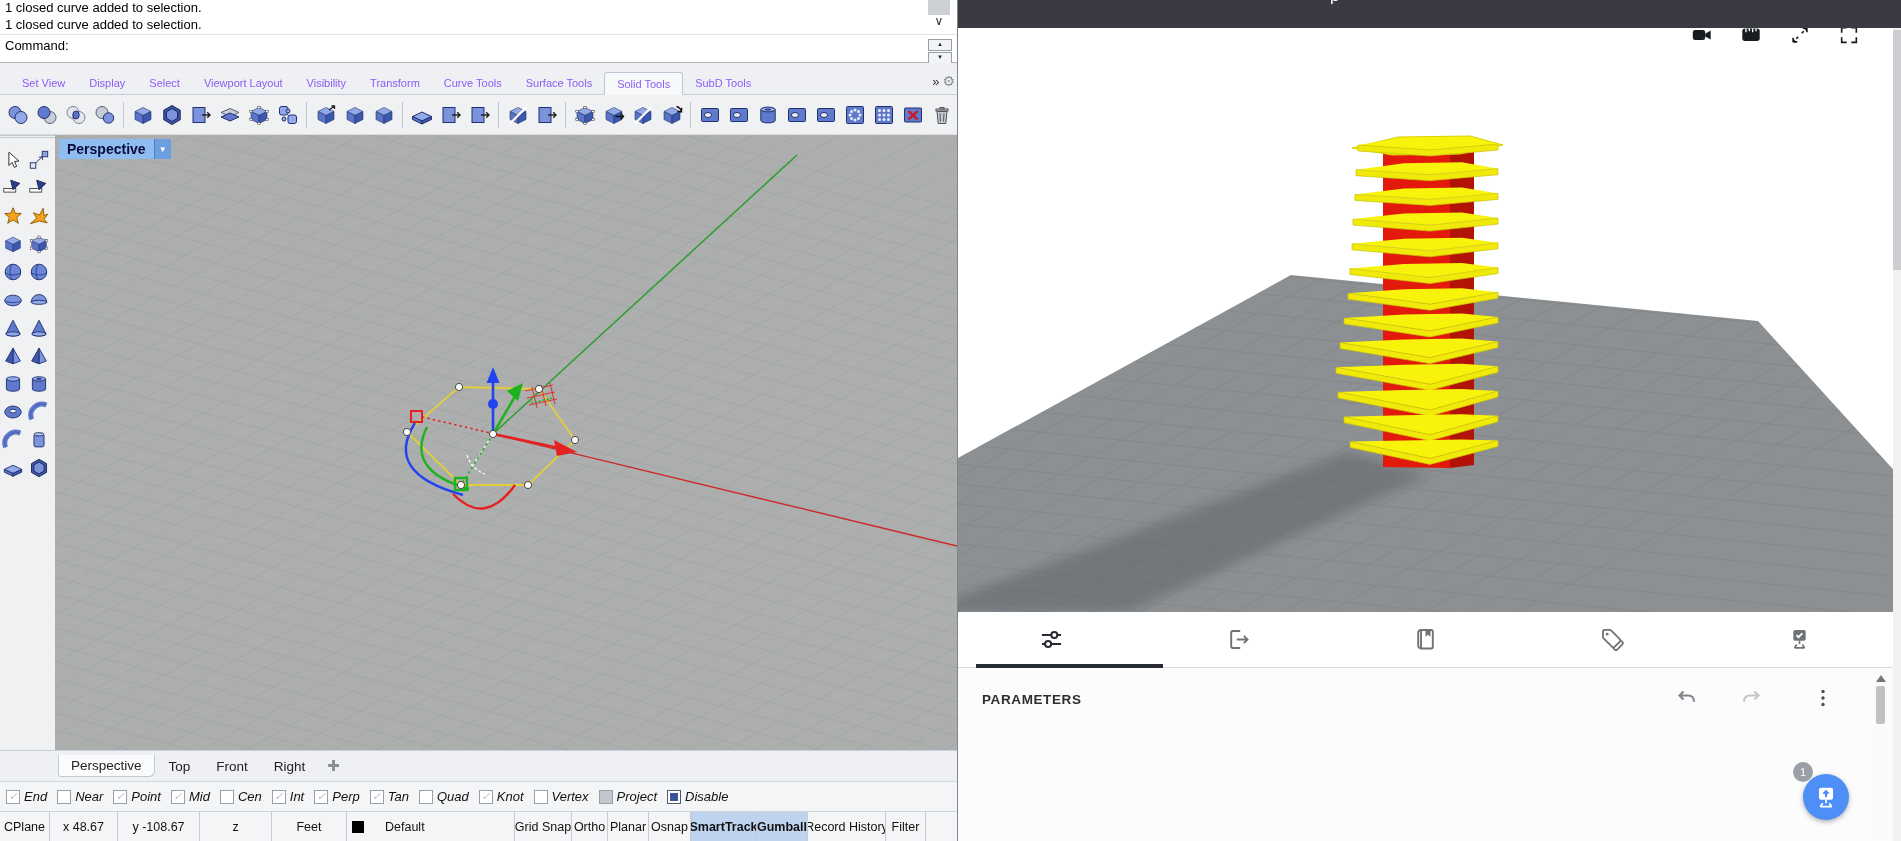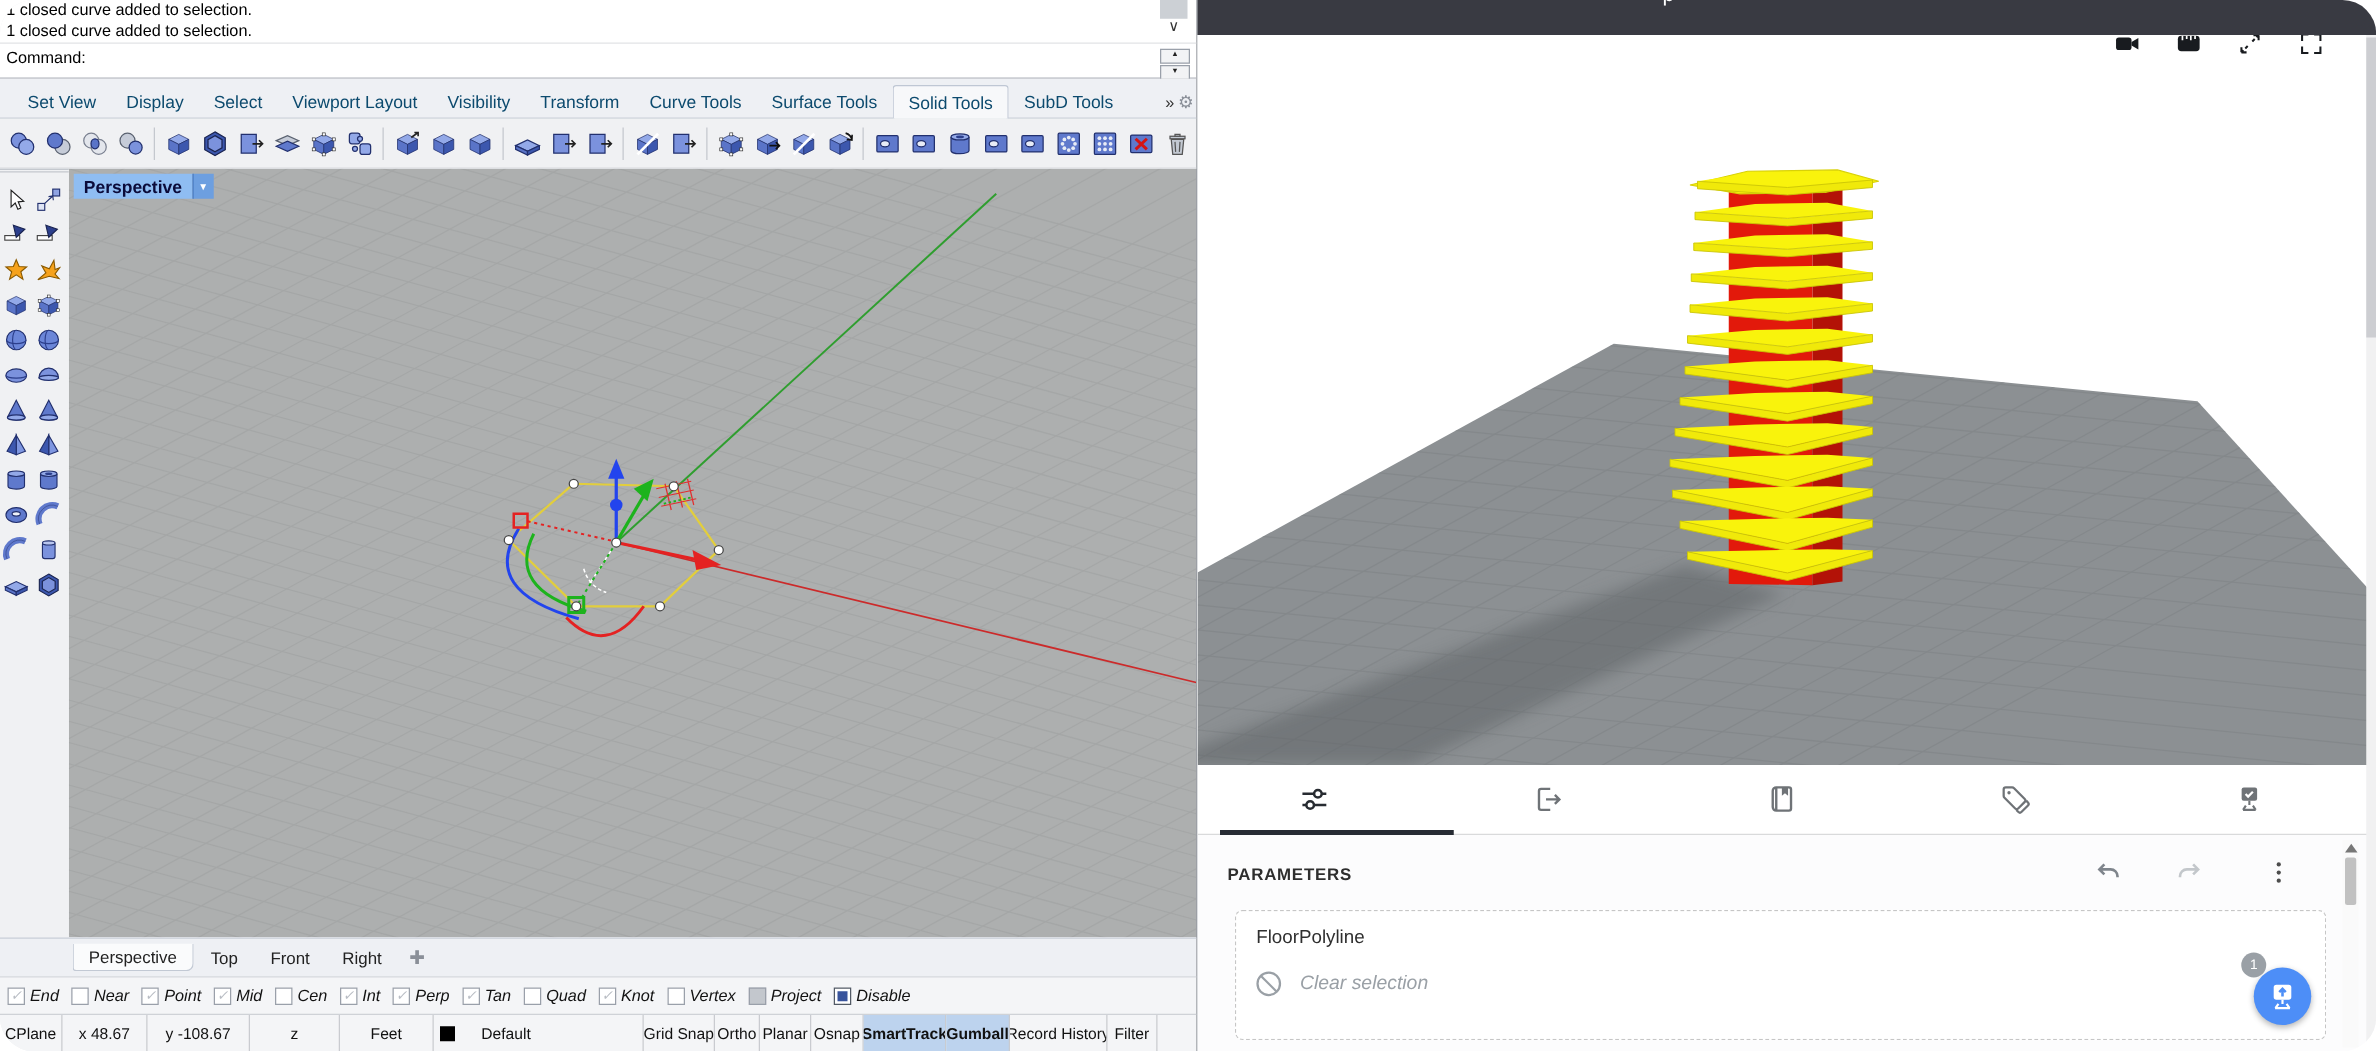--- a/index.html
+++ b/index.html
@@ -1,29 +1,29 @@
 <!DOCTYPE html>
 <html><head>
 <meta charset="utf-8">
 <style>
   html,body{margin:0;padding:0;width:1901px;height:841px;overflow:hidden;background:#fff;
     font-family:"Liberation Sans",sans-serif;}
-  #root{position:relative;width:1901px;height:841px;background:#fff;overflow:hidden;border-radius:27px;}
+  #root{position:relative;width:1901px;height:841px;background:#fff;overflow:hidden;}
   
   .left-panel{position:absolute;left:0;top:0;width:957px;height:841px;background:#f0f1f3;border-right:1px solid #80848c;}
   .cmd-area{position:absolute;left:0;top:0;width:957px;height:63px;background:#fff;border-bottom:1px solid #aeb2ba;box-sizing:border-box;}
   .cmd-line{height:16.5px;line-height:16.5px;font-size:13px;color:#000;padding-left:5px;white-space:nowrap;}
   .cmd-sep{position:absolute;top:34px;left:0;width:100%;border-top:1px solid #e2e3e6;}
   .cmd-prompt{position:absolute;top:38px;left:5px;font-size:13px;font-weight:400;color:#000;}
   .cmd-scrollblock{position:absolute;right:7px;top:0;width:22px;height:15px;background:#ccd0d5;}
   .cmd-chevron{position:absolute;right:7px;top:14px;width:22px;text-align:center;font-size:12px;color:#333;line-height:14px;}
   .cmd-spin{position:absolute;right:3px;top:39px;width:26px;}
   .spin-btn{width:22px;height:10px;border:1px solid #9aa0aa;background:#f2f3f5;font-size:6px;line-height:9px;text-align:center;color:#222;margin-bottom:1px;}
   .menu-row{position:absolute;top:63px;left:0;width:957px;height:32px;background:#eef0f4;border-bottom:1px solid #c9ced8;display:flex;align-items:flex-end;padding-left:10px;box-sizing:border-box;}
-  .menu-tab{font-size:14px;color:#0c4a6e;padding:5px 12px;white-space:nowrap;cursor:default;}
+  .menu-tab{font-size:11px;color:#8b5cf6;padding:5px 12px;white-space:nowrap;cursor:default;}
   .menu-tab.active{background:#f7f8fa;border:1px solid #bfc7d4;border-bottom:none;border-radius:3px 3px 0 0;position:relative;top:1px;}
   .menu-extra{position:absolute;right:2px;bottom:5px;display:flex;gap:3px;align-items:center;font-size:13px;color:#333;}
   .gear{font-size:14px;color:#8a8f98;}
   .toolbar-row{position:absolute;top:95px;left:0;width:957px;height:40px;background:#f0f1f3;border-bottom:1px solid #d8dade;display:flex;align-items:center;padding-left:4px;gap:2px;box-sizing:border-box;overflow:hidden;}
   .tb-icon{width:27px;height:30px;display:flex;align-items:center;justify-content:center;flex:none;}
   .tb-sep{width:1px;height:26px;background:#c4c8ce;margin:0 3px;flex:none;}
   .side-col{position:absolute;left:0;top:135px;width:55px;height:615px;background:#f0f1f3;border-top:3px double #c4c8ce;display:flex;flex-wrap:wrap;align-content:flex-start;padding-top:8px;box-sizing:border-box;}
   .sb-icon{width:26px;height:28px;display:flex;align-items:center;justify-content:center;}
   .viewport{position:absolute;left:55px;top:135px;width:902px;height:615px;overflow:hidden;}
   .vp-label{position:absolute;left:4px;top:4px;display:flex;z-index:2;}
@@ -1067,29 +1067,20 @@
     <div class="p-heading">PARAMETERS</div>
     <div class="p-iconbtn p-undo"><svg viewBox="0 0 24 24">
           <use href="#u-undo"></use>
         </svg></div>
     <div class="p-iconbtn p-redo"><svg viewBox="0 0 24 24">
           <use href="#u-redo"></use>
         </svg></div>
     <div class="p-iconbtn p-kebab"><svg viewBox="0 0 24 24">
           <use href="#u-kebab"></use>
         </svg></div>
-    <div class="p-card">
-      <div class="p-card-title">FloorPolyline</div>
-      <div class="p-clear">
-        <svg viewBox="0 0 24 24">
-            <use href="#u-ban"></use>
-          </svg>
-        <span class="p-clear-text">Clear selection</span>
-      </div>
-    </div>
     <div class="fab">
       <svg viewBox="0 0 24 24">
           <rect x="5.5" y="3.5" width="13" height="11" rx="2" fill="#fff"></rect>
           <path d="M12 12.2 V6.8 M9.6 9 L12 6.6 14.4 9" stroke="#4d8ef7" stroke-width="1.9" fill="none"></path>
           <path d="M12 14.5 v3.2 M6.5 20.8 h11 M9 17.7 l-2.2 3.1 M15 17.7 l2.2 3.1" stroke="#fff" stroke-width="1.6" fill="none"></path>
         </svg>
     </div>
     <div class="fab-badge">1</div>
     <div class="p-scroll">
       <div class="p-scroll-up"></div>

